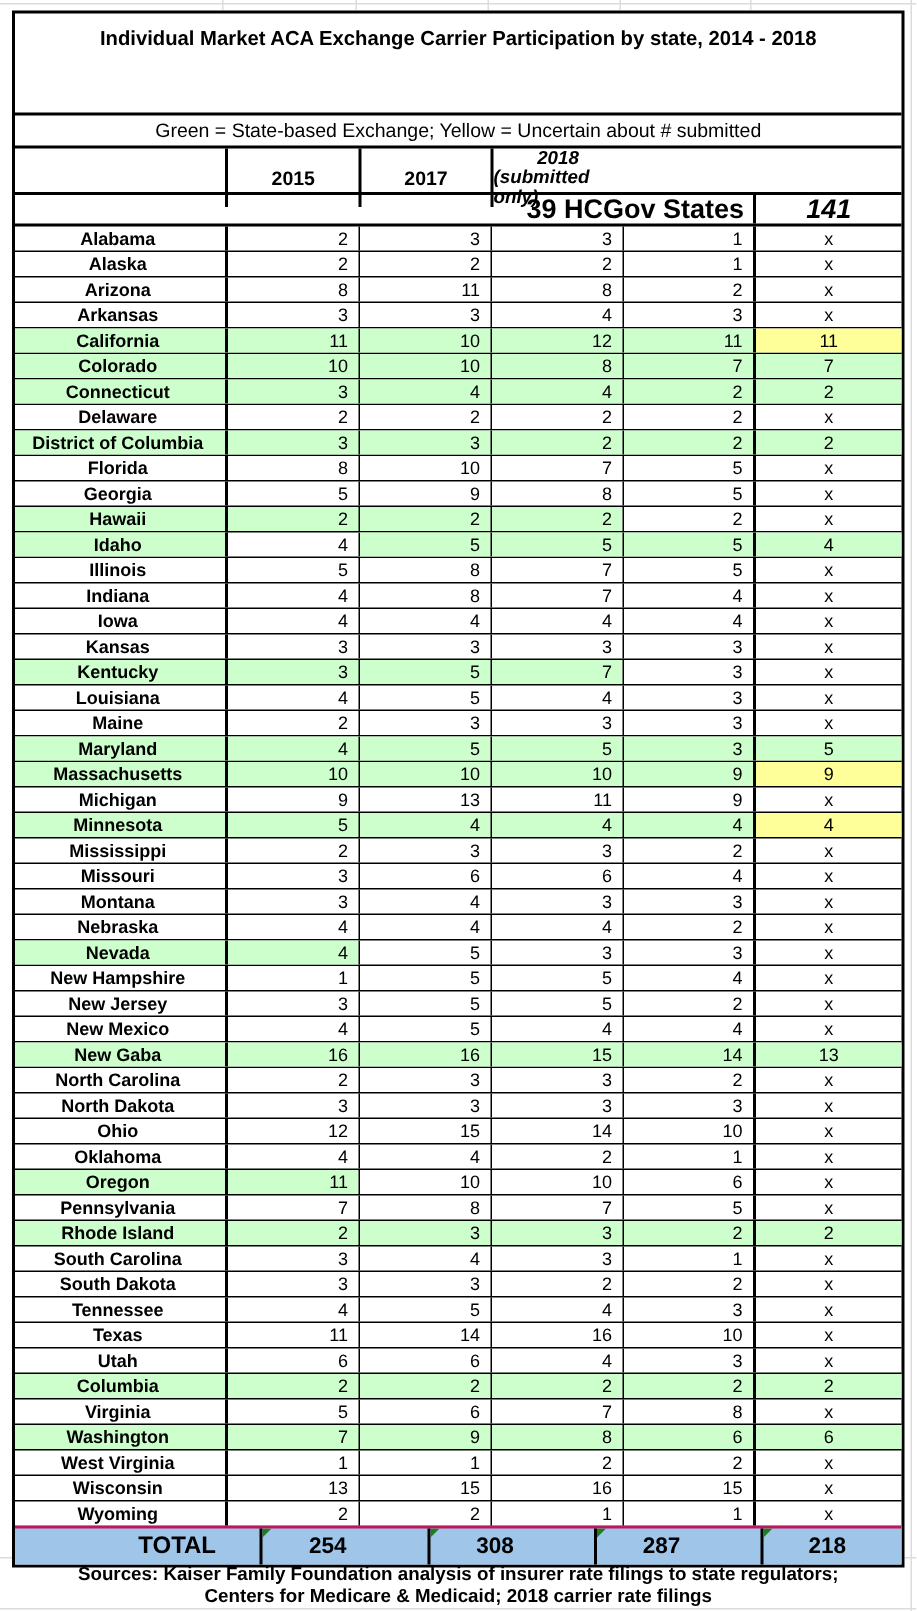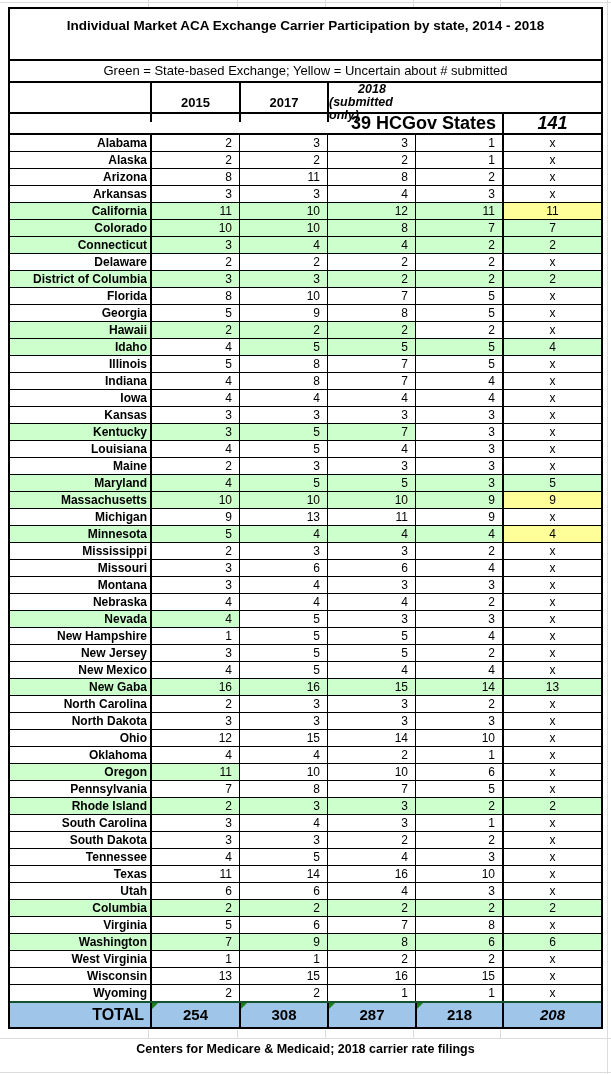--- a/index.html
+++ b/index.html
@@ -4,21 +4,21 @@
 <style>
   html,body{margin:0;padding:0;}
   body{
     width:611px;height:1074px;background:#ffffff;position:relative;
     font-family:"Liberation Sans",sans-serif;color:#000;overflow:hidden;
   }
   .sheet{position:absolute;left:8px;top:7px;width:595px;}
   .table-outer{border:2px solid #000;background:#fff;}
 
   .title{
-    height:52px;box-sizing:border-box;border-bottom:2px solid #000;
+    height:68px;box-sizing:border-box;border-bottom:2px solid #000;
     text-align:center;font-weight:bold;font-size:13.5px;line-height:19px;padding-top:7px;
   }
   .legend{
     height:20px;line-height:20px;border-bottom:2px solid #000;
     text-align:center;font-weight:normal;font-size:13px;
   }
   .cols{display:grid;grid-template-columns:140px 89px 88px 88px 87px 1fr;}
   .header{border-bottom:2px solid #000;height:29px;}
   .header .hcell{
     display:flex;align-items:center;justify-content:center;
@@ -28,29 +28,29 @@
   .header .h2018{flex-direction:column;font-style:italic;font-size:12.5px;line-height:13px;}
 
   .hcgov{display:grid;grid-template-columns:492px 1fr;border-bottom:2px solid #000;
     height:19px;line-height:19px;font-weight:bold;font-size:18px;}
   .hcgov .left{text-align:right;padding-right:6px;}
   .hcgov .right{border-left:2px solid #000;text-align:center;font-style:italic;}
 
   .row{height:16px;line-height:16px;font-size:12px;}
   .states .row + .row{border-top:1px solid #000;}
   .cell{overflow:hidden;white-space:nowrap;}
-  .cell.name{font-weight:bold;text-align:right;padding-right:3px;}
+  .cell.name{font-weight:bold;text-align:center;padding-right:3px;}
   .cell.num{font-weight:normal;text-align:right;padding-right:7px;border-left:1px solid #000;}
   .cell.num.first{border-left:2px solid #000;}
   .cell.v18{font-weight:normal;text-align:center;border-left:2px solid #000;}
   .bg-g{background:var(--green);}
   .bg-y{background:var(--yellow);}
 
-  .total{border-top:2px solid #14532d;background:var(--blue);height:24px;line-height:24px;
-    font-weight:bold;font-size:15px;}
+  .total{border-top:2px solid #be185d;background:var(--blue);height:24px;line-height:24px;
+    font-weight:bold;font-size:15px;gap:23px;}
   .total .cell{position:relative;text-align:center;border-left:2px solid #000;}
   .total .cell.tlabel{text-align:right;padding-right:6px;border-left:none;font-size:16px;}
   .total .cell.t18{font-style:italic;}
   .tri{position:absolute;left:0;top:0;width:0;height:0;
     border-top:6px solid var(--triangle);border-right:6px solid transparent;}
 
   .footer{position:absolute;left:0;top:1042px;width:611px;text-align:center;
     font-weight:bold;font-size:12.5px;line-height:15px;}
 
   .gl{position:absolute;background:#dcdcdc;pointer-events:none;}
@@ -516,14 +516,15 @@
       <div class="cell"><span>308</span><span class="tri"></span></div>
       <div class="cell"><span>287</span><span class="tri"></span></div>
       <div class="cell"><span>218</span><span class="tri"></span></div>
       <div class="cell t18"><span>208</span></div>
     </div>
 
   </div>
 </div>
 
 <div class="footer">
+  <div>Sources: Kaiser Family Foundation analysis of insurer rate filings to state regulators;</div>
   <div>Centers for Medicare &amp; Medicaid; 2018 carrier rate filings</div>
 </div>
 
 </body></html>

